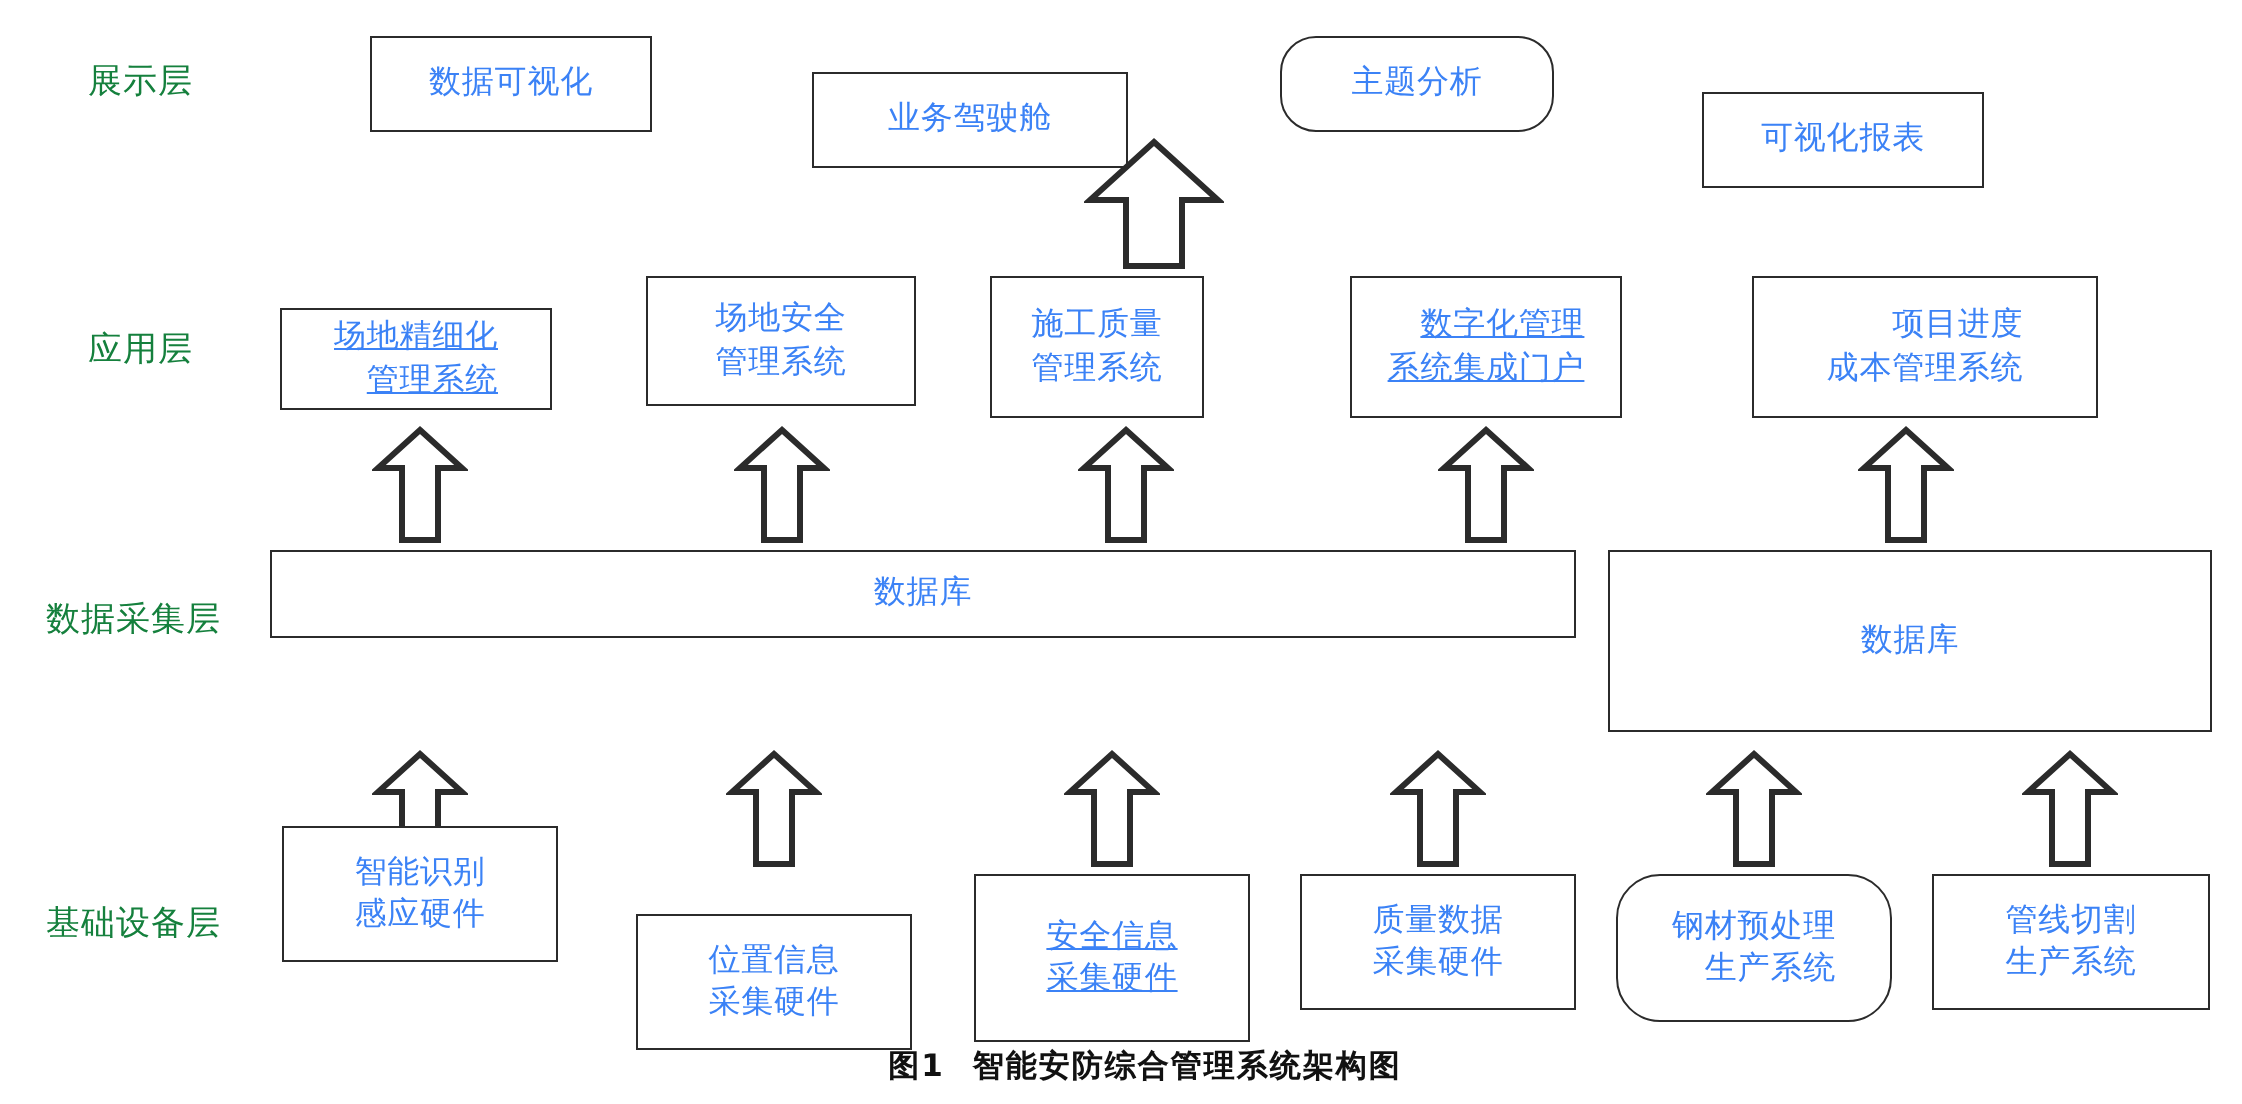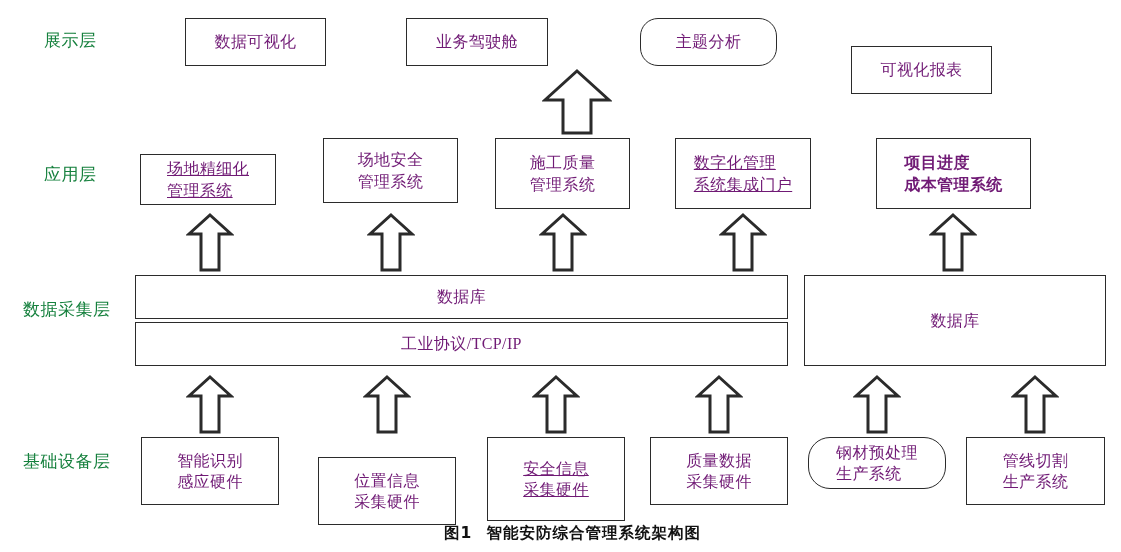--- a/index.html
+++ b/index.html
@@ -32,24 +32,24 @@
 
   
   .node {
     position: absolute;
     box-sizing: border-box;
     border: 1.6px solid #2b2b2b;
     background: #ffffff;
     display: flex;
     align-items: center;
     justify-content: center;
-    text-align: left;
+    text-align: right;
     font-size: 16px;
     line-height: 1.32;
-    color: #701a75;
+    color: #3b82f6;
     letter-spacing: 0.4px;
     white-space: pre-line;
   }
   .node.bar {
     font-size: 16px;
   }
 
   
   .uparrow {
     position: absolute;
@@ -90,45 +90,45 @@
   <div class="layer-label" style="left:44px; top:31px;">展示层</div>
 
   <div class="layer-label" style="left:44px; top:165px;">应用层</div>
 
   <div class="layer-label" style="left:23px; top:300px;text-align:center;">数据采集层</div>
 
   <div class="layer-label" style="left:23px; top:452px;">基础设备层</div>
 
   <div class="node" style="left:185px; top:18px; width:141px; height:48px;">数据可视化</div>
 
-  <div class="node" style="left:406px; top:18px; width:142px; height:48px;">业务驾驶舱</div>
+  <div class="node" style="left:406px; top:36px; width:158px; height:48px;">业务驾驶舱</div>
 
   <div class="node" style="left:640px; top:18px; width:137px; height:48px;border-radius:18px;">主题分析</div>
 
   <div class="node" style="left:851px; top:18px; width:141px; height:48px;margin-top:28px;">可视化报表</div>
 
   <div class="uparrow" style="left:542px; top:68px; width:70px; height:68px;">
     <svg viewBox="0 0 70 68" preserveAspectRatio="none">
       <polygon points="35,3 67,32 49,32 49,65 21,65 21,32 3,32"></polygon>
     </svg>
   </div>
 
   <div class="node" style="left:140px; top:154px; width:136px; height:51px;text-decoration:underline;">场地精细化
 管理系统</div>
 
   <div class="node" style="left:323px; top:138px; width:135px; height:65px;">场地安全
 管理系统</div>
 
-  <div class="node" style="left:495px; top:138px; width:135px; height:71px;">施工质量
+  <div class="node" style="left:495px; top:138px; width:107px; height:71px;">施工质量
 管理系统</div>
 
   <div class="node" style="left:675px; top:138px; width:136px; height:71px;text-decoration:underline;">数字化管理
 系统集成门户</div>
 
-  <div class="node" style="left:876px; top:138px; width:155px; height:71px;font-weight:bold;">项目进度
+  <div class="node" style="left:876px; top:138px; width:173px; height:71px;">项目进度
 成本管理系统</div>
 
   <div class="uparrow" style="left:186px; top:212px; width:48px; height:61px;">
     <svg viewBox="0 0 48 61" preserveAspectRatio="none">
       <polygon points="24,3 45,22 33,22 33,58 15,58 15,22 3,22"></polygon>
     </svg>
   </div>
   <div class="uparrow" style="left:367px; top:212px; width:48px; height:61px;">
     <svg viewBox="0 0 48 61" preserveAspectRatio="none">
       <polygon points="24,3 45,22 33,22 33,58 15,58 15,22 3,22"></polygon>
@@ -145,21 +145,20 @@
     </svg>
   </div>
   <div class="uparrow" style="left:929px; top:212px; width:48px; height:61px;">
     <svg viewBox="0 0 48 61" preserveAspectRatio="none">
       <polygon points="24,3 45,22 33,22 33,58 15,58 15,22 3,22"></polygon>
     </svg>
   </div>
 
   <div class="node bar" style="left:135px; top:275px; width:653px; height:44px;">数据库</div>
 
-  <div class="node bar" style="left:135px; top:322px; width:653px; height:44px;">工业协议/TCP/IP</div>
 
   <div class="node bar" style="left:804px; top:275px; width:302px; height:91px;">数据库</div>
 
   <div class="uparrow" style="left:186px; top:374px; width:48px; height:61px;">
     <svg viewBox="0 0 48 61" preserveAspectRatio="none">
       <polygon points="24,3 45,22 33,22 33,58 15,58 15,22 3,22"></polygon>
     </svg>
   </div>
   <div class="uparrow" style="left:363px; top:374px; width:48px; height:61px;">
     <svg viewBox="0 0 48 61" preserveAspectRatio="none">
@@ -180,33 +179,33 @@
     <svg viewBox="0 0 48 61" preserveAspectRatio="none">
       <polygon points="24,3 45,22 33,22 33,58 15,58 15,22 3,22"></polygon>
     </svg>
   </div>
   <div class="uparrow" style="left:1011px; top:374px; width:48px; height:61px;">
     <svg viewBox="0 0 48 61" preserveAspectRatio="none">
       <polygon points="24,3 45,22 33,22 33,58 15,58 15,22 3,22"></polygon>
     </svg>
   </div>
 
-  <div class="node" style="left:141px; top:437px; width:138px; height:68px;">智能识别
+  <div class="node" style="left:141px; top:413px; width:138px; height:68px;">智能识别
 感应硬件</div>
 
   <div class="node" style="left:318px; top:437px; width:138px; height:68px;margin-top:20px;">位置信息
 采集硬件</div>
 
   <div class="node" style="left:487px; top:437px; width:138px; height:84px;text-decoration:underline;">安全信息
 采集硬件</div>
 
   <div class="node" style="left:650px; top:437px; width:138px; height:68px;">质量数据
 采集硬件</div>
 
-  <div class="node" style="left:808px; top:437px; width:138px; height:52px;border-radius:22px;">钢材预处理
+  <div class="node" style="left:808px; top:437px; width:138px; height:74px;border-radius:22px;">钢材预处理
 生产系统</div>
 
   <div class="node" style="left:966px; top:437px; width:139px; height:68px;">管线切割
 生产系统</div>
 
   <div class="caption" style="top:523px;">
     <span class="cap-num">图1</span><span>智能安防综合管理系统架构图</span>
   </div>
 
 </div>

